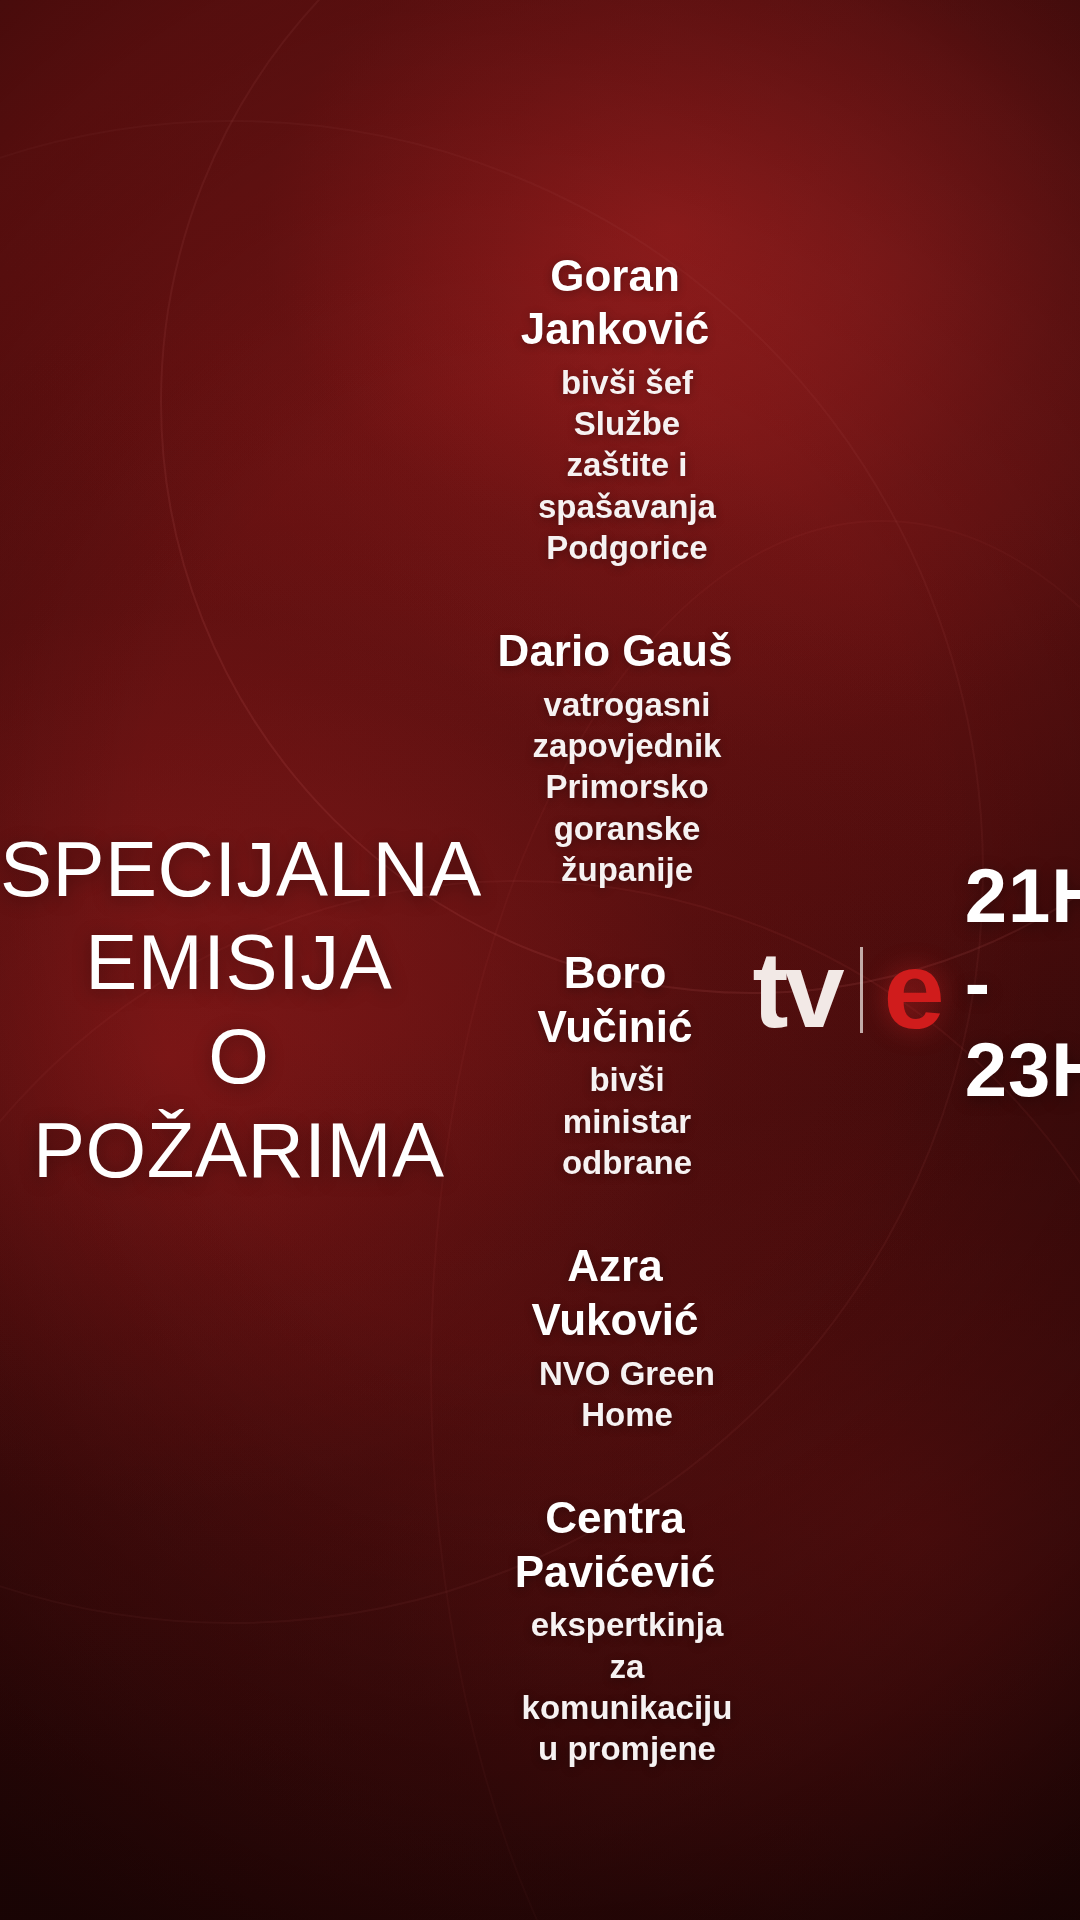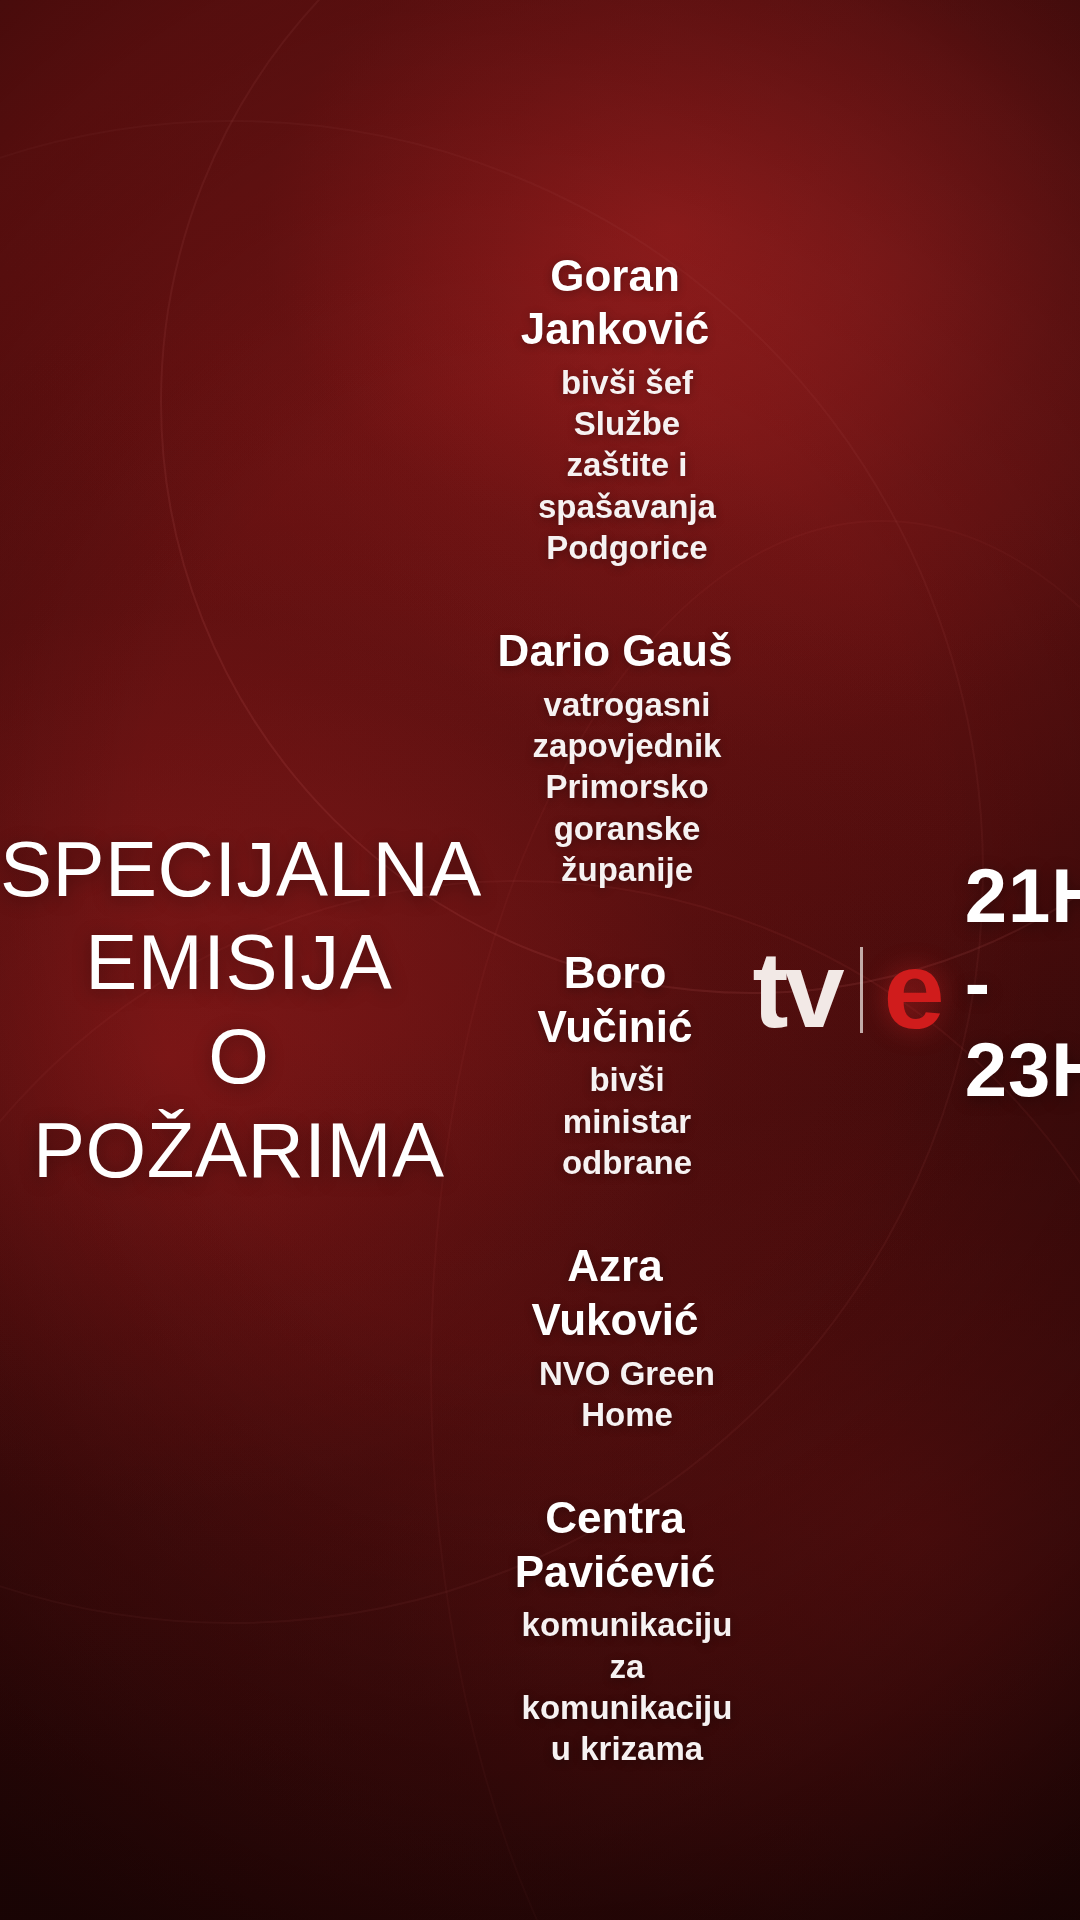--- a/index.html
+++ b/index.html
@@ -186,21 +186,21 @@
       </div>
 
 
       <div class="guest">
         <div class="guest-name">Azra Vuković</div>
         <div class="guest-role">NVO Green Home</div>
       </div>
 
       <div class="guest">
         <div class="guest-name">Centra Pavićević</div>
-        <div class="guest-role">komunikaciju za komunikaciju u krizama</div>
+        <div class="guest-role">ekspertkinja za komunikaciju u promjene</div>
       </div>
 
     </div>
 
     <div class="logo">
       <span class="logo-tv">tv</span>
       <span class="logo-sep"></span>
       <span class="logo-e">e</span>
     </div>
 

